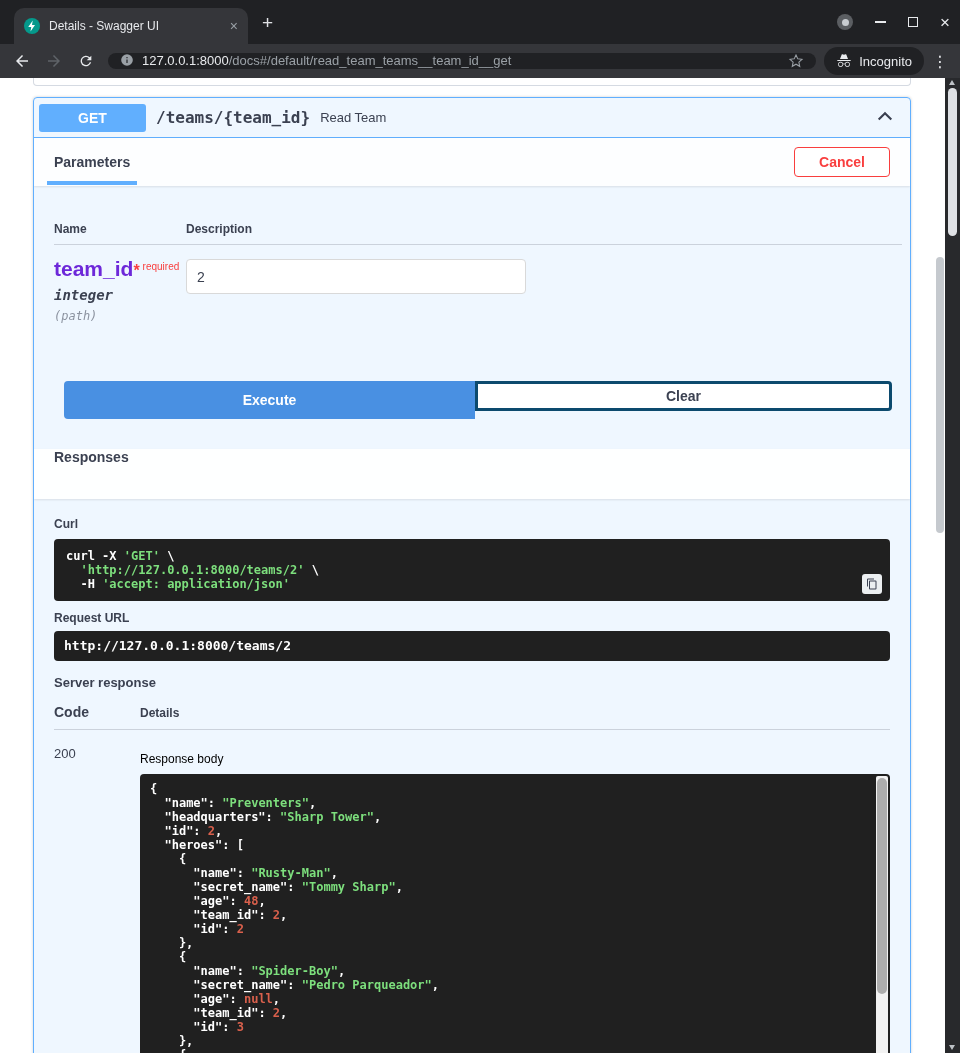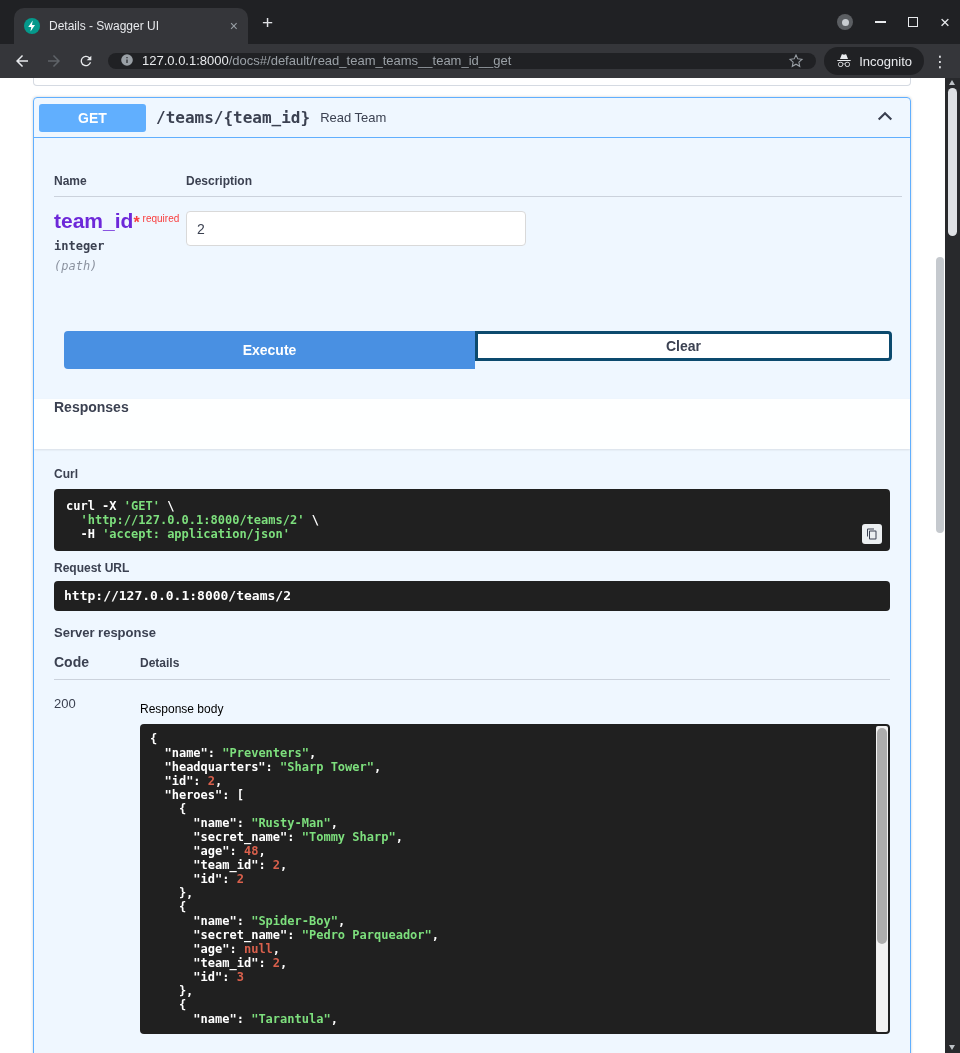--- a/index.html
+++ b/index.html
@@ -58,22 +58,22 @@
 
   .params-area { padding:20px 8px 30px 20px; }
   .thead { display:flex; margin-top:16px; border-bottom:1px solid rgba(59,65,81,.2); padding-bottom:8px; }
   .th { font-size:12px; font-weight:700; color:#3b4151; }
   .col1 { width:132px; flex:none; }
   .col2 { flex:1; min-width:0; }
   .prow { display:flex; padding-top:12px; }
   .param-name { font-size:21px; font-weight:700; color:#6d28d9; }
   .req-star { color:#f93e3e; font-weight:700; }
   .req-label { color:#f93e3e; font-size:10px; position:relative; top:-6px; margin-left:3px; }
-  .param-type { font-family:"DejaVu Sans Mono","Liberation Mono",monospace; font-size:12px; color:#3b4151;
-                font-weight:700; margin-top:6px; }
+  .param-type { font-family:"DejaVu Sans Mono","Liberation Mono",monospace; font-size:14px; color:#3b4151;
+                font-weight:700; margin-top:6px;font-style:italic; }
   .param-loc { font-family:"DejaVu Sans Mono","Liberation Mono",monospace; font-size:12px; font-style:italic;
                color:#8c93a0; margin-top:6px; }
   .param-input { width:340px; height:35px; margin-top:2px; border:1px solid #d9d9d9; border-radius:4px;
                  padding:0 10px; font-size:14px; color:#3b4151; background:#fff; }
 
   .execute-row { display:flex; margin:58px 10px 0 10px; }
   .btn-execute { flex:1; height:38px; background:#4990e2; border:none; color:#fff; font-weight:700;
                  font-size:14px; border-radius:4px 0 0 4px; }
   .btn-clear { flex:1; height:30px; background:#fff; border:3px solid #0c4a6e; color:#3b4151; font-weight:700;
                font-size:14px; border-radius:0 4px 4px 0; }
@@ -194,20 +194,24 @@
       <span class="method-badge">GET</span>
       <span class="op-path">/teams/{team_id}</span>
       <span class="op-desc">Read Team</span>
       <span class="op-chevron">
         <svg width="18" height="14" viewBox="0 0 20 14">
             <path d="M3 11l7-7 7 7" stroke="#3b4151" stroke-width="2.4" fill="none"></path>
           </svg>
       </span>
     </div>
 
+    <div class="section-header">
+      <span class="param-tab">Parameters</span>
+      <button class="btn-cancel">Cancel</button>
+    </div>
 
     <div class="params-area">
       <div class="thead">
         <span class="th col1">Name</span>
         <span class="th col2">Description</span>
       </div>
       <div class="prow">
         <div class="col1">
           <div><span class="param-name">team_id</span><span class="req-star">*</span><span class="req-label">required</span></div>
           <div class="param-type">integer</div>

